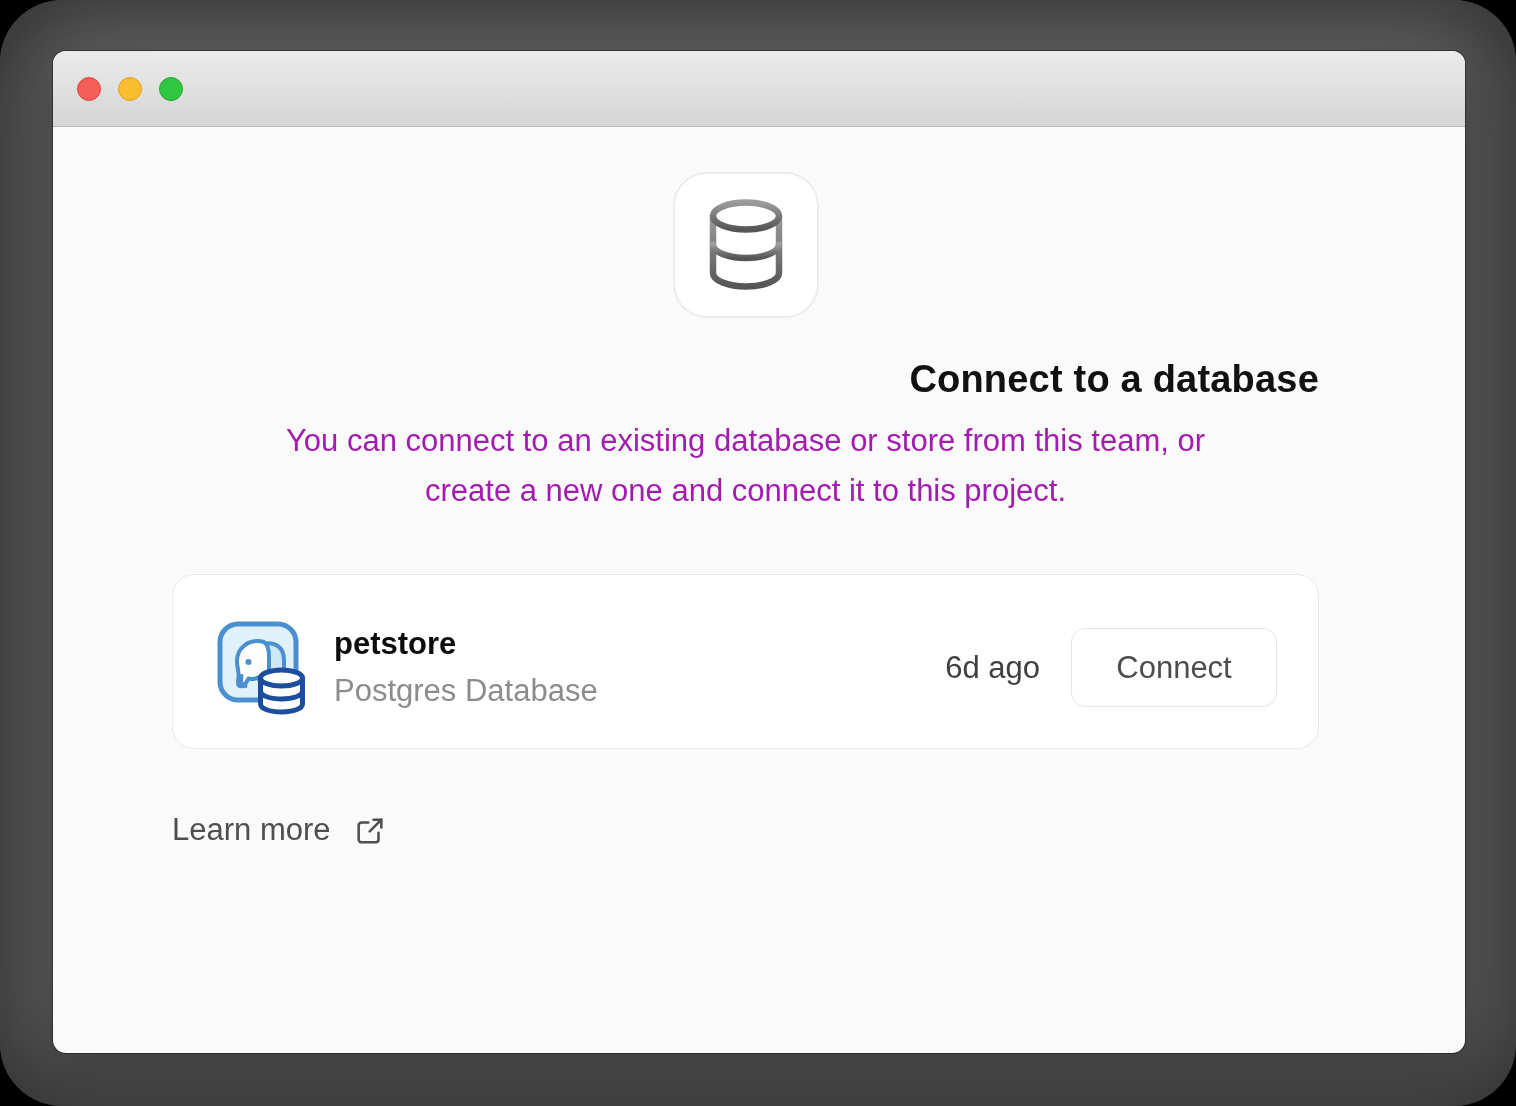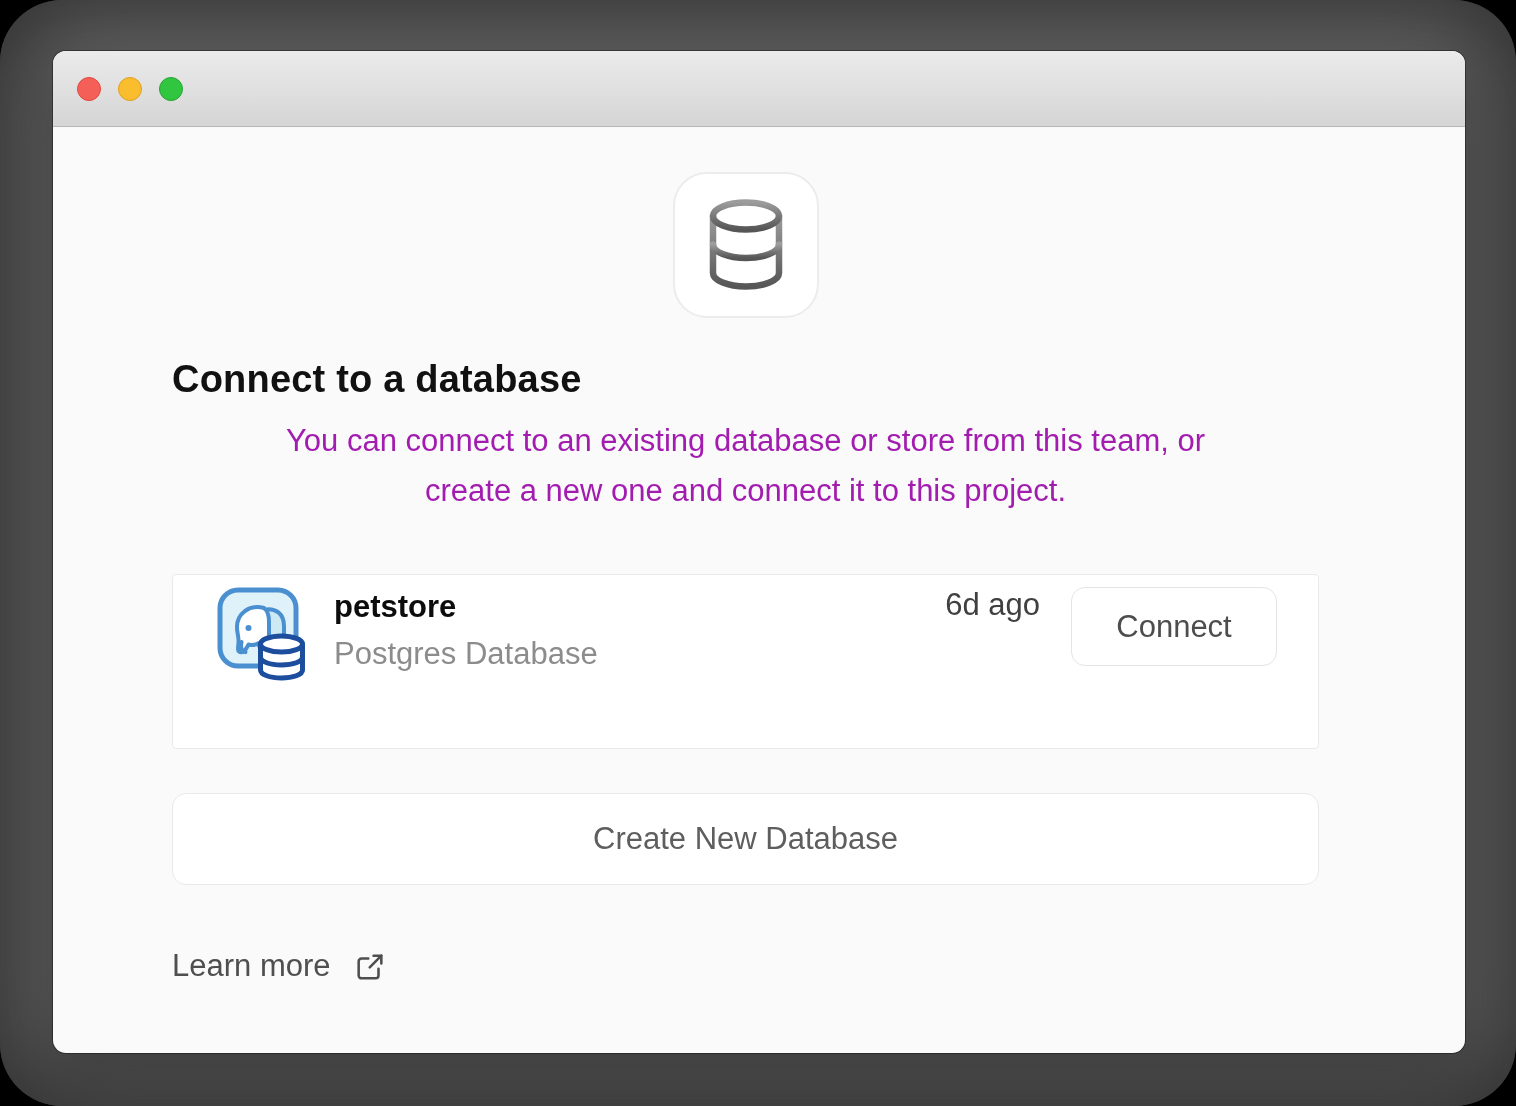--- a/index.html
+++ b/index.html
@@ -41,41 +41,41 @@
     width: 146px; height: 146px;
     margin: 45px auto 0;
     background: #fff;
     border: 2px solid #ececec;
     border-radius: 34px;
     display: flex; align-items: center; justify-content: center;
   }
 
   h1.dialog-title {
     margin-top: 40px;
-    text-align: left;
+    text-align: right;
     font-size: 38px; line-height: 42px;
     font-weight: 600; color: #111;
     letter-spacing: 0.2px;
   }
 
   p.dialog-desc {
     margin: 16px auto 0;
     max-width: 930px;
     text-align: center;
     font-size: 31px; line-height: 50px;
     color: #a21caf;
   }
 
   .db-row {
     margin-top: 58px;
     height: 175px;
     background: #fff;
     border: 1px solid #e9e9e9;
-    border-radius: 4px;
-    display: flex; 
+    border-radius: 22px;
+    display: flex; align-items: center;
     padding: 12px 41px 0 44px;
   }
   .pg-icon { width: 88px; height: 94px; flex: 0 0 auto; display: block; }
   .db-texts { margin-left: 29px; }
   .db-name { font-size: 31px; font-weight: 700; color: #0d0d0d; line-height: 40px; }
   .db-type { font-size: 31px; color: #8c8c8c; line-height: 40px; margin-top: 7px; }
   .spacer { flex: 1; }
   .db-age { font-size: 31px; color: #404040; margin-right: 31px; }
 
   .connect-btn {
@@ -162,21 +162,20 @@
           <div class="db-type">Postgres Database</div>
         </div>
 
         <div class="spacer"></div>
 
         <div class="db-age">6d ago</div>
 
         <button class="connect-btn">Connect</button>
       </div>
 
-      <button class="create-btn">Create New Database</button>
 
       <div class="learn-more">
         <span>Learn more</span>
         <svg width="34" height="34" viewBox="0 0 24 24" fill="none" stroke="#4f4f4f" stroke-width="1.8" stroke-linecap="round" stroke-linejoin="round">
           <path d="M18 13.2 V18 a2 2 0 0 1 -2 2 H6 a2 2 0 0 1 -2 -2 V8 a2 2 0 0 1 2 -2 h4.8"></path>
           <path d="M14.5 4 H20 v5.5"></path>
           <path d="M20 4 L11.8 12.2"></path>
         </svg>
       </div>
 

